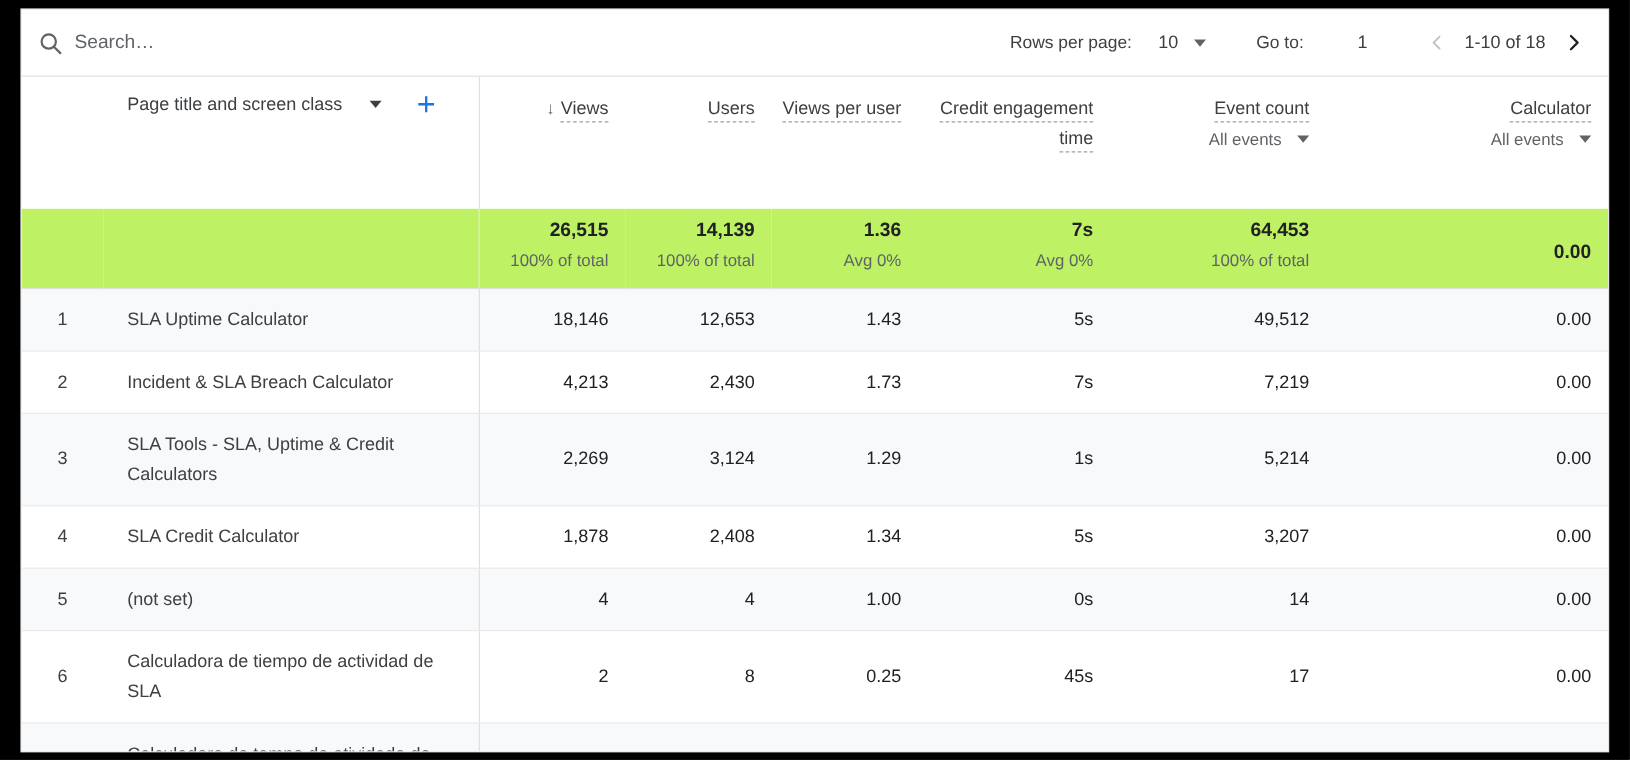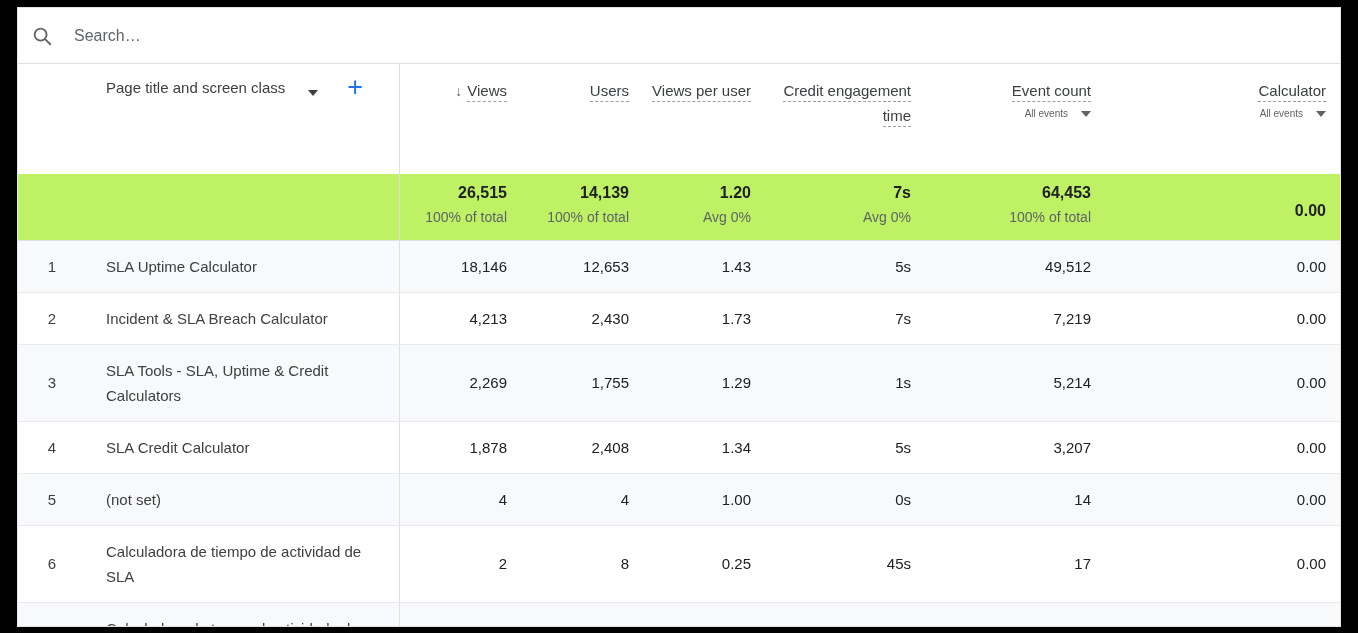--- a/index.html
+++ b/index.html
@@ -49,21 +49,21 @@
   .search-icon {
     width: 24px; height: 24px;
     flex: 0 0 auto;
     color: #5f6368;
     display: flex; align-items: center; justify-content: center;
   }
   .search-input {
     border: none;
     outline: none;
     background: transparent;
-    margin-left: 20px;
+    margin-left: 8px;
     font-family: "Liberation Sans", sans-serif;
     font-size: 16px;
     color: #3c4043;
     width: 620px;
     height: 28px;
   }
   .search-input::placeholder { color: #5f6368; opacity: 1; }
 
   .pager {
     display: flex;
@@ -135,21 +135,21 @@
   .hdr-row th { height: 110px; }
 
   .dim-head {
     text-align: left;
     padding-left: 20px;
     vertical-align: top;
     padding-top: 14px;
   }
   .dim-head-inner {
     display: flex;
-    align-items: flex-end;
+    align-items: center;
     gap: 7px;
   }
   .dim-name {
     font-size: 15px;
     color: #3c4043;
     font-weight: 400;
   }
   .dim-caret {
     width: 0; height: 0;
     border-left: 5px solid transparent;
@@ -195,21 +195,21 @@
     vertical-align: baseline;
   }
   .metric-sub {
     display: flex;
     align-items: center;
     justify-content: flex-end;
     margin-top: 5px;
     cursor: pointer;
   }
   .metric-sub-text {
-    font-size: 10px;
+    font-size: 14px;
     color: #5f6368;
     font-weight: 400;
   }
   .metric-sub .caret-down2 {
     width: 0; height: 0;
     border-left: 5px solid transparent;
     border-right: 5px solid transparent;
     border-top: 6px solid #5f6368;
     margin-left: 13px;
   }
@@ -279,20 +279,45 @@
       <div class="search-left">
         <span class="search-icon">
           <svg width="22" height="22" viewBox="0 0 24 24" fill="none" stroke="currentColor" stroke-width="2">
             <circle cx="10.5" cy="10.5" r="6.5"></circle>
             <line x1="15.4" y1="15.4" x2="21" y2="21" stroke-linecap="round"></line>
           </svg>
         </span>
         <input class="search-input" type="text" placeholder="Search…" style="">
       </div>
 
+      <div class="pager">
+        <span class="pager-label">Rows per page:</span>
+
+        <span class="rows-select">
+          <span class="rows-value">10</span>
+          <span class="caret-down"></span>
+        </span>
+
+        <span class="goto-label">Go to:</span>
+        <input class="goto-value" type="text" value="1" style="">
+
+        <span class="nav-prev">
+          <svg width="17" height="17" viewBox="0 0 24 24" fill="none" stroke="currentColor" stroke-width="2.2" stroke-linecap="round" stroke-linejoin="round">
+            <polyline points="15 5 8 12 15 19"></polyline>
+          </svg>
+        </span>
+
+        <span class="range-text">1-10 of 18</span>
+
+        <span class="nav-next">
+          <svg width="19" height="19" viewBox="0 0 24 24" fill="none" stroke="currentColor" stroke-width="2.4" stroke-linecap="round" stroke-linejoin="round">
+            <polyline points="9 5 16 12 9 19"></polyline>
+          </svg>
+        </span>
+      </div>
     </div>
 
     <table class="gatable">
       <colgroup>
         <col class="c-idx">
           <col class="c-dim">
         <col class="c-m1">
           <col class="c-m2">
           <col class="c-m3">
         <col class="c-m4">
@@ -363,21 +388,21 @@
 
           <td>
             <div class="tot-value">26,515</div>
             <div class="tot-sub">100% of total</div>
           </td>
           <td>
             <div class="tot-value">14,139</div>
             <div class="tot-sub">100% of total</div>
           </td>
           <td>
-            <div class="tot-value">1.20</div>
+            <div class="tot-value">1.36</div>
             <div class="tot-sub">Avg 0%</div>
           </td>
           <td>
             <div class="tot-value">7s</div>
             <div class="tot-sub">Avg 0%</div>
           </td>
           <td>
             <div class="tot-value">64,453</div>
             <div class="tot-sub">100% of total</div>
           </td>
@@ -406,21 +431,21 @@
           <td>2,430</td>
           <td>1.73</td>
           <td>7s</td>
           <td>7,219</td>
           <td>0.00</td>
         </tr>
         <tr class="drow alt">
           <td class="idx">3</td>
           <td class="dim">SLA Tools - SLA, Uptime &amp; Credit Calculators</td>
           <td>2,269</td>
-          <td>1,755</td>
+          <td>3,124</td>
           <td>1.29</td>
           <td>1s</td>
           <td>5,214</td>
           <td>0.00</td>
         </tr>
         <tr class="drow">
           <td class="idx">4</td>
           <td class="dim">SLA Credit Calculator</td>
           <td>1,878</td>
           <td>2,408</td>

